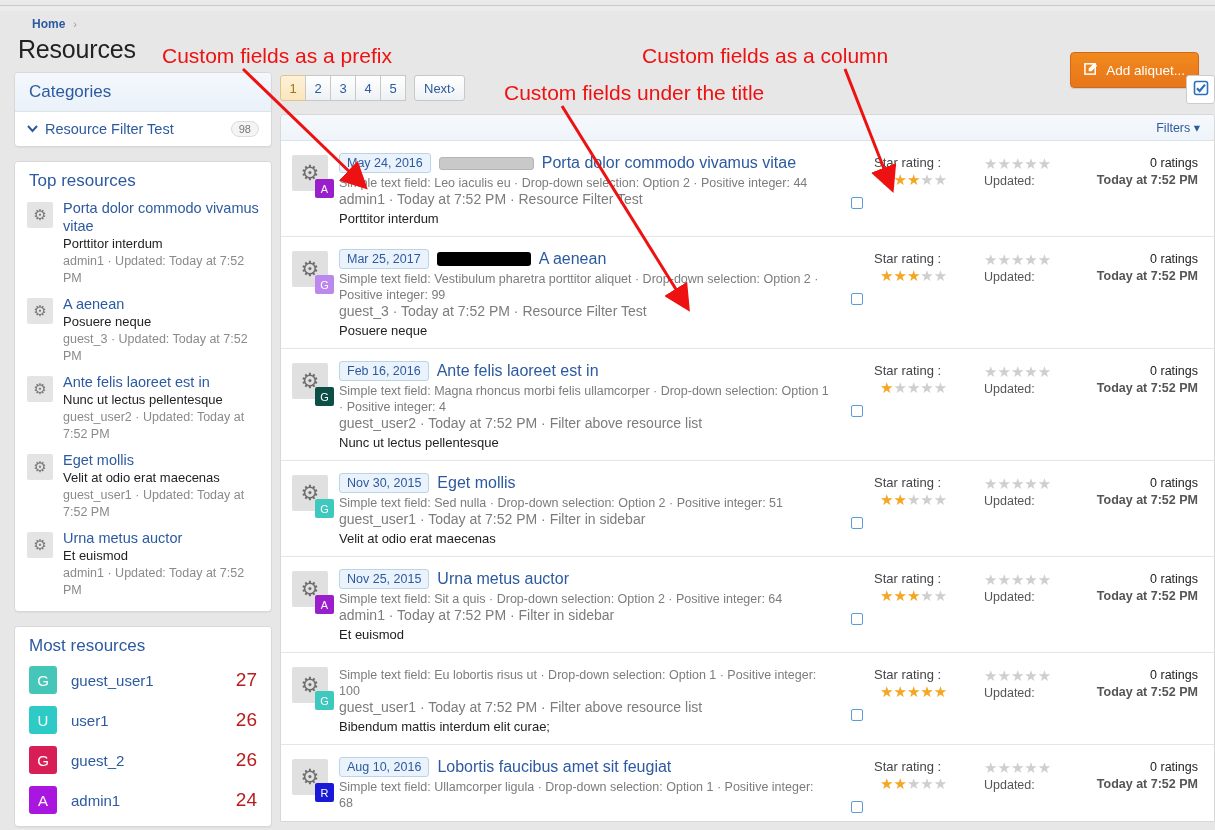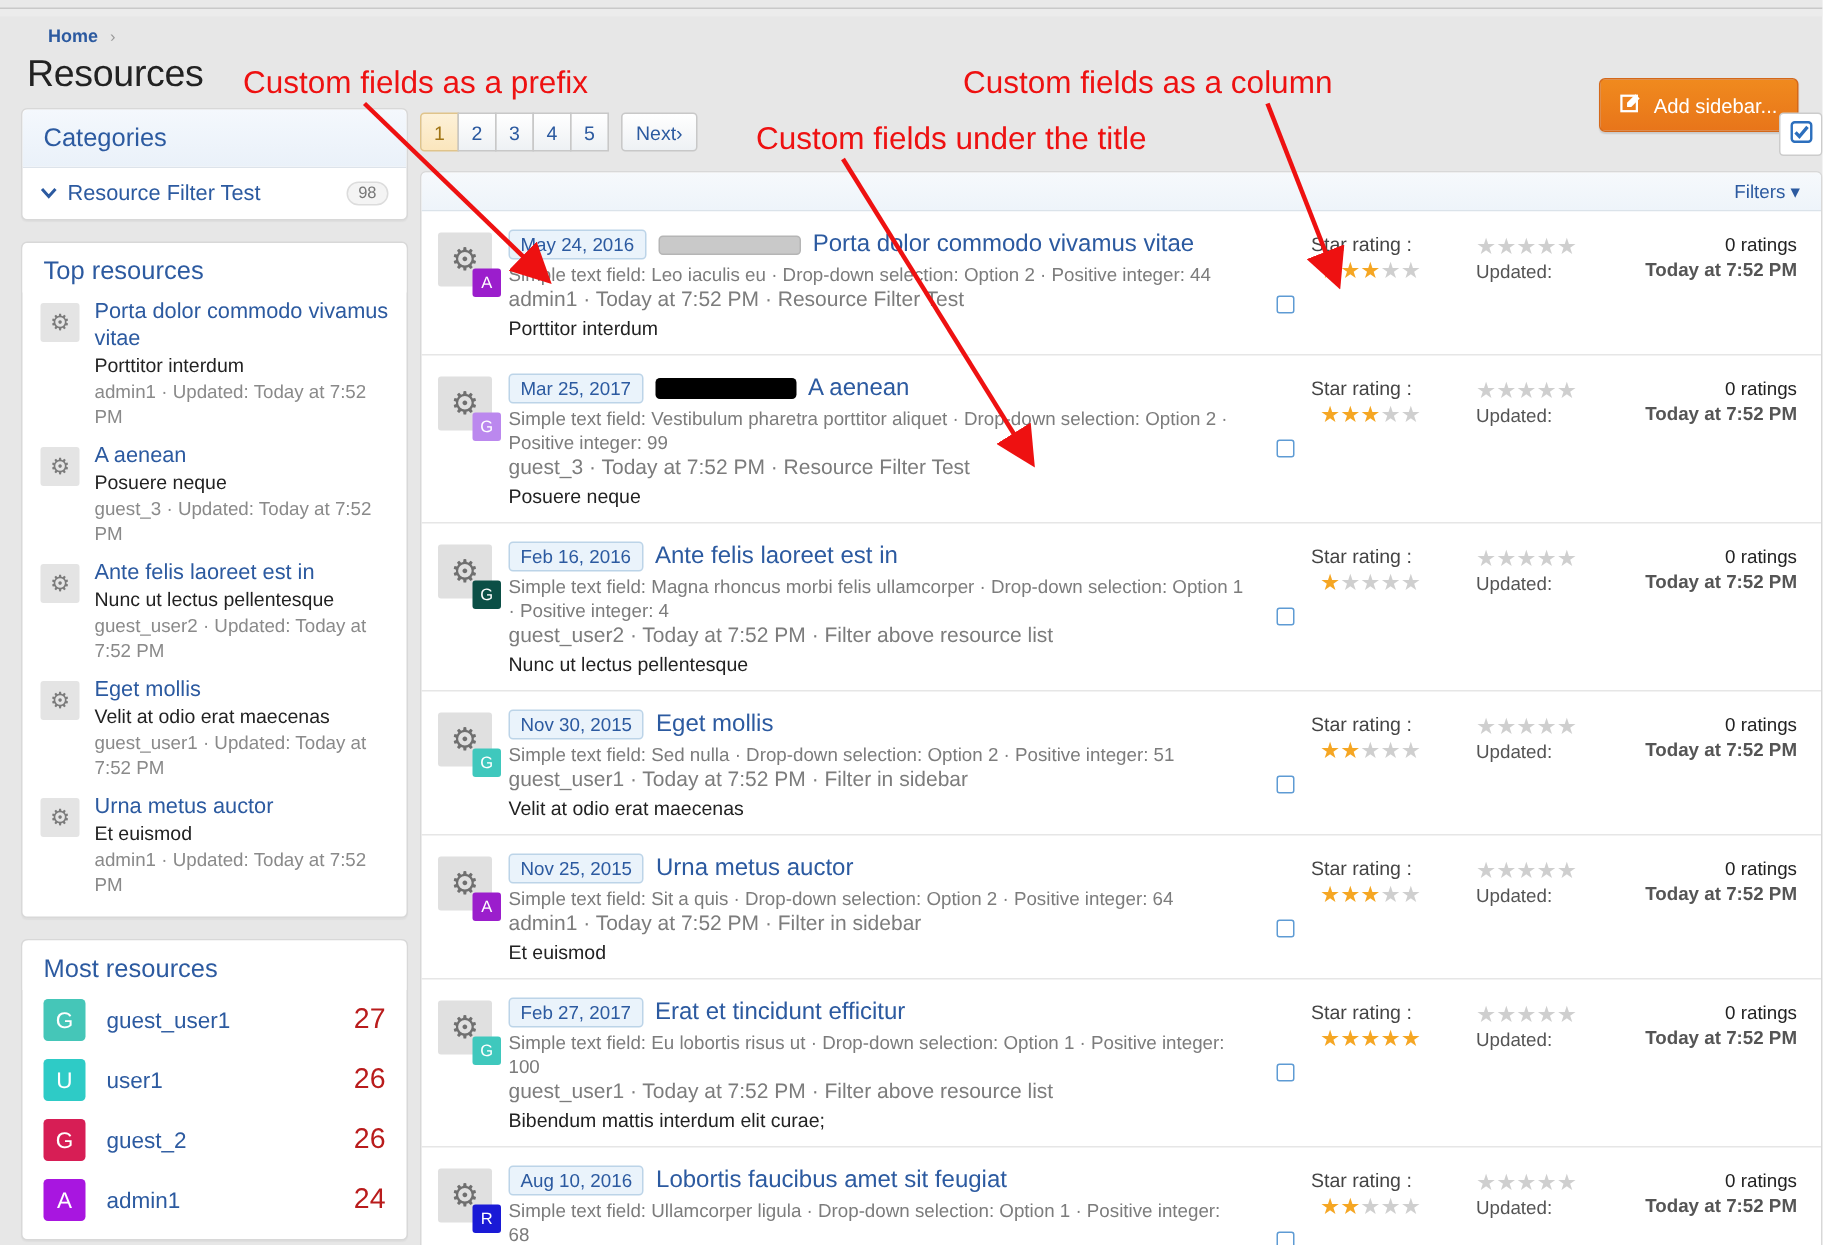--- a/index.html
+++ b/index.html
@@ -123,21 +123,21 @@
   </div>
   <div class="page-title">Resources</div>
 
   <div class="add-btn">
     <span>
       <svg width="15" height="15" viewBox="0 0 16 16">
           <rect x="1" y="3" width="11" height="11" fill="none" stroke="#fff" stroke-width="1.6"></rect>
           <path d="M11 2 L14 5 L8 11 L5 11 L5 8 Z" fill="#fff"></path>
         </svg>
     </span>
-    <span>Add sidebar...</span>
+    <span>Add aliquet...</span>
   </div>
 
   <div class="cols">
 
     <div class="sidebar">
 
       <div class="panel">
         <div class="panel-head">Categories</div>
         <div class="panel-body">
           <div class="cat-row">
@@ -421,24 +421,20 @@
           </div>
         </div>
 
         <div class="row">
           <div class="row-gearwrap">
             <div class="row-gear">⚙
               <span class="row-av" style="background:#3fc8bd">G</span>
             </div>
           </div>
           <div class="row-main">
-            <div class="row-line1">
-              <span class="date-badge">Feb 27, 2017</span>
-              <span class="row-title">Erat et tincidunt efficitur</span>
-            </div>
             <div class="row-cf">Simple text field: Eu lobortis risus ut · Drop-down selection: Option 1 · Positive integer: 100</div>
             <div class="row-by">guest_user1 · Today at 7:52 PM · Filter above resource list</div>
             <div class="row-desc">Bibendum mattis interdum elit curae;</div>
           </div>
           <div class="row-check">
             <span class="cbox"></span>
           </div>
           <div class="row-rating">
             <div class="rating-label">Star rating :</div>
             <div class="stars"><span class="st-on">★★★★★</span></div>

